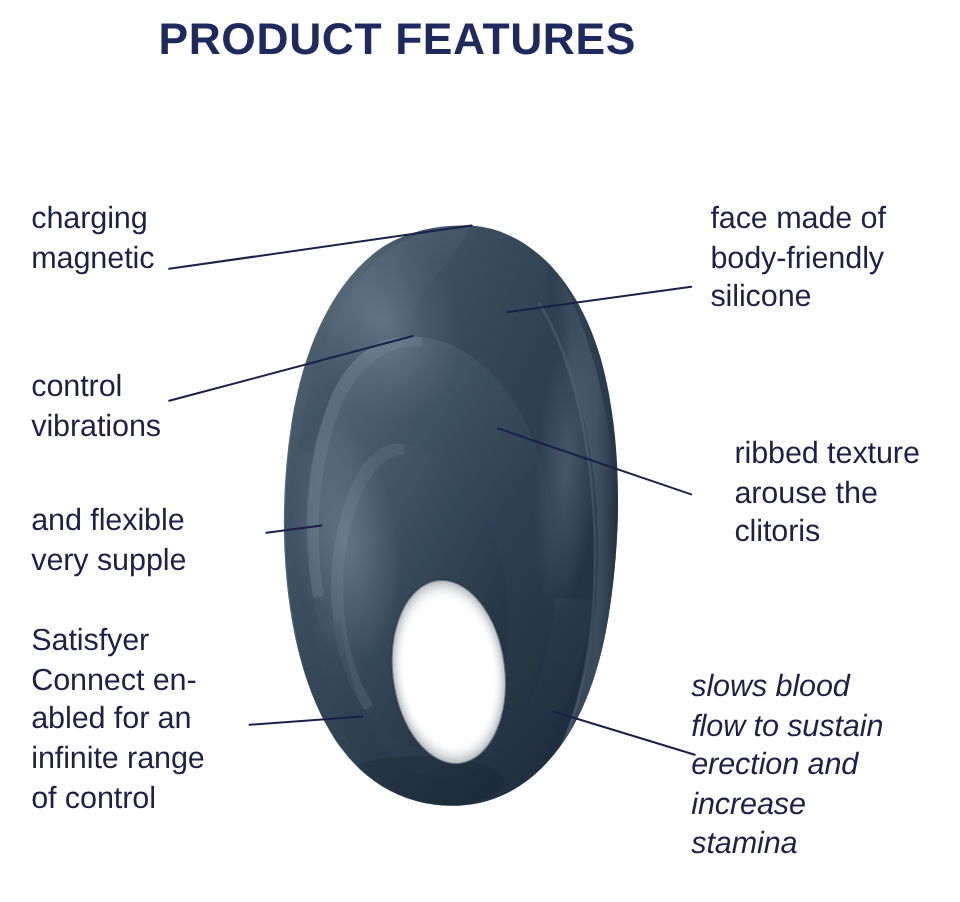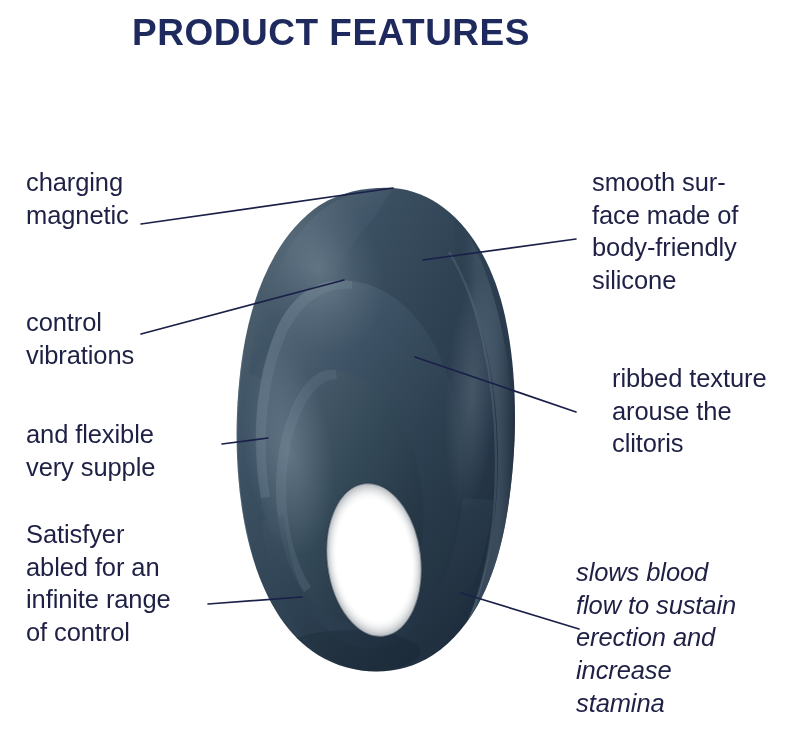--- a/index.html
+++ b/index.html
@@ -256,27 +256,27 @@
     <div>vibrations</div>
   </div>
 
   <div class="callout left" id="label-supple">
     <div>and flexible</div>
     <div>very supple</div>
   </div>
 
   <div class="callout left" id="label-connect">
     <div>Satisfyer</div>
+    <div>Connect en-</div>
     <div>abled for an</div>
     <div>infinite range</div>
     <div>of control</div>
   </div>
 
   <div class="callout right" id="label-smooth">
-    <div>smooth sur-</div>
     <div>face made of</div>
     <div>body-friendly</div>
     <div>silicone</div>
   </div>
 
   <div class="callout right" id="label-ribbed">
     <div>ribbed texture</div>
     <div>arouse the</div>
     <div>clitoris</div>
   </div>

